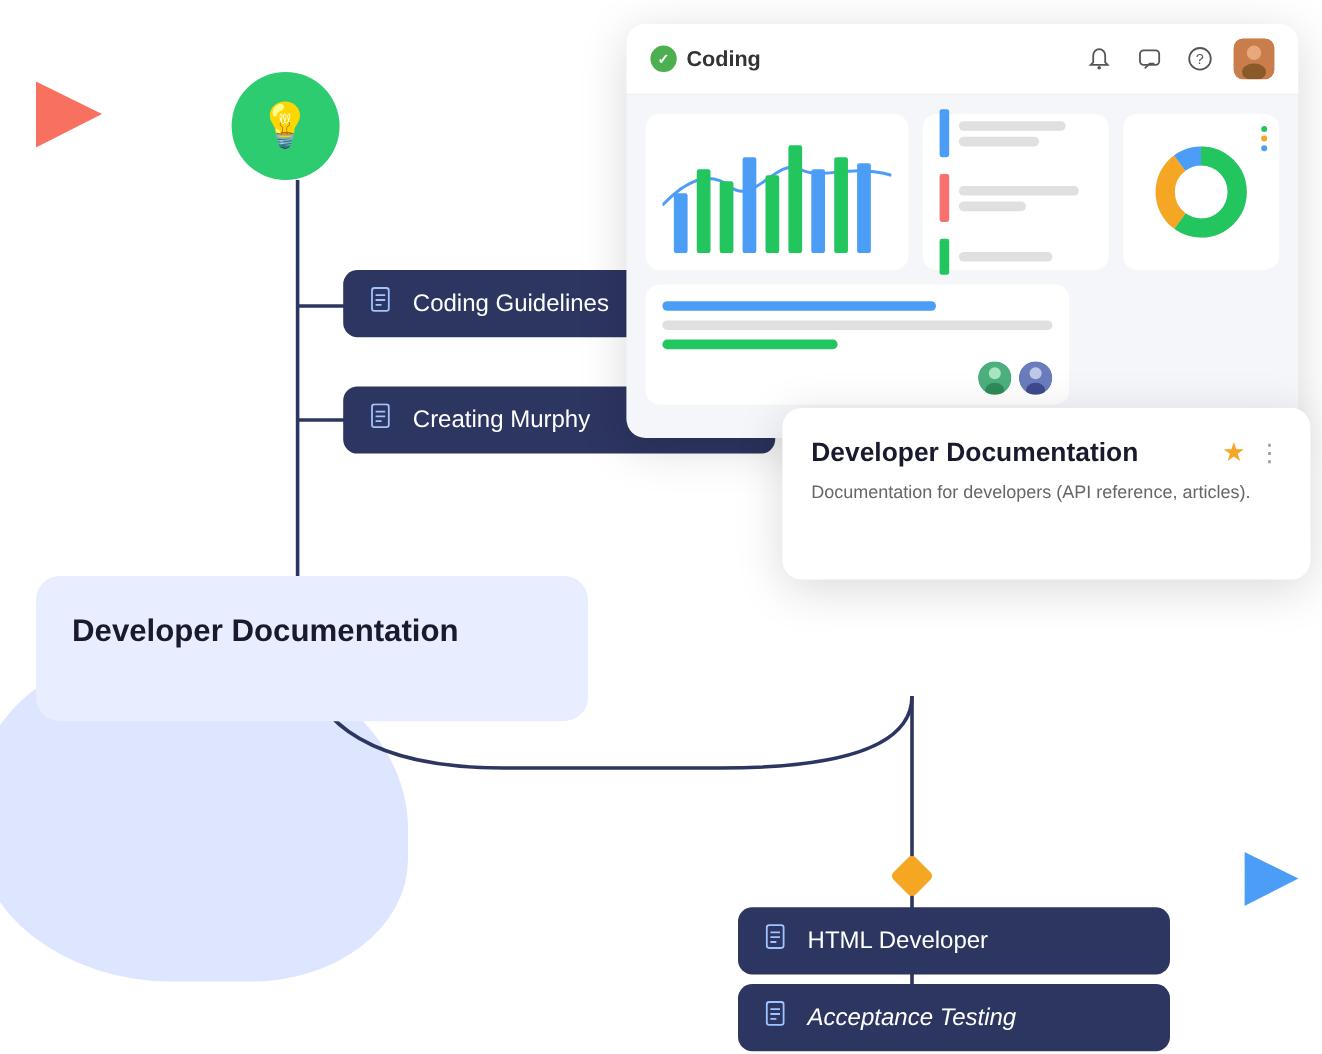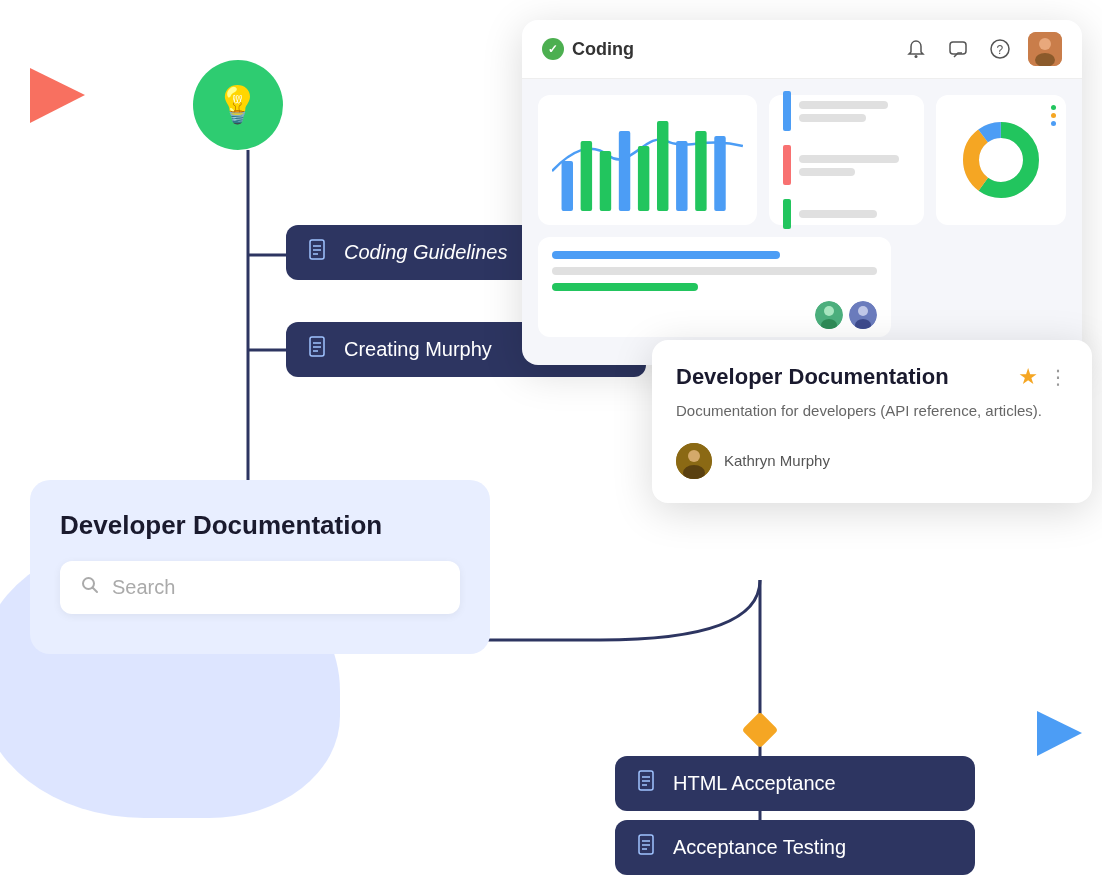--- a/index.html
+++ b/index.html
@@ -348,21 +348,21 @@
 
     .more-icon {
       color: #999;
       font-size: 20px;
     }
 
     .dev-doc-card-desc {
       color: #666;
       font-size: 15px;
       line-height: 1.5;
-      margin-bottom: 20px;
+      margin-bottom: 36px;
     }
 
     .author-row {
       display: flex;
       align-items: center;
       gap: 12px;
     }
 
     .author-avatar {
       width: 36px;
@@ -442,21 +442,21 @@
 
     <path d="M 248 520 Q 248 640 420 640 Q 520 640 600 640 Q 760 640 760 580" stroke="#2d3561" stroke-width="3" fill="none"></path>
   </svg>
 
   <div style="position:absolute; left:193px; top:60px; z-index:3;">
     <div class="green-circle">
       <span class="lightbulb-icon">💡</span>
     </div>
   </div>
 
-  <div style="position:absolute; left:286px; top:225px; z-index:3;font-style:italic;">
+  <div style="position:absolute; left:286px; top:225px; z-index:3;">
     <div class="doc-node">
       <span class="doc-node-icon">
         <svg width="22" height="22" viewBox="0 0 22 22" fill="none">
           <rect x="2" y="1" width="14" height="19" rx="2" stroke="#a0c4ff" stroke-width="1.5"></rect>
           <line x1="5" y1="7" x2="13" y2="7" stroke="#a0c4ff" stroke-width="1.5"></line>
           <line x1="5" y1="11" x2="13" y2="11" stroke="#a0c4ff" stroke-width="1.5"></line>
           <line x1="5" y1="15" x2="10" y2="15" stroke="#a0c4ff" stroke-width="1.5"></line>
         </svg>
       </span>
       <span>Coding Guidelines</span>
@@ -472,29 +472,20 @@
           <line x1="5" y1="11" x2="13" y2="11" stroke="#a0c4ff" stroke-width="1.5"></line>
           <line x1="5" y1="15" x2="10" y2="15" stroke="#a0c4ff" stroke-width="1.5"></line>
         </svg>
       </span>
       <span>Creating Murphy</span>
     </div>
   </div>
 
   <div class="dev-doc-box">
     <div class="dev-doc-title">Developer Documentation</div>
-    <div class="search-box">
-      <span class="search-icon">
-        <svg width="20" height="20" viewBox="0 0 20 20" fill="none">
-          <circle cx="8.5" cy="8.5" r="5.5" stroke="#aaa" stroke-width="2"></circle>
-          <line x1="12.5" y1="12.5" x2="17" y2="17" stroke="#aaa" stroke-width="2" stroke-linecap="round"></line>
-        </svg>
-      </span>
-      <span class="search-placeholder">Search</span>
-    </div>
   </div>
 
   <div class="flowlu-window">
 
     <div class="flowlu-topbar">
       <div class="flowlu-logo">
         <div class="flowlu-logo-icon">
           <span>✓</span>
         </div>
         <span>Coding</span>
@@ -617,49 +608,39 @@
 
   <div class="dev-doc-card">
     <div class="dev-doc-card-header">
       <span class="dev-doc-card-title">Developer Documentation</span>
       <div class="card-actions">
         <span class="star-icon">★</span>
         <span class="more-icon">⋮</span>
       </div>
     </div>
     <div class="dev-doc-card-desc">Documentation for developers (API reference, articles).</div>
-    <div class="author-row">
-      <div class="author-avatar">
-        <svg width="36" height="36" viewBox="0 0 36 36">
-          <circle cx="18" cy="18" r="18" fill="#8b6914"></circle>
-          <circle cx="18" cy="13" r="6" fill="#d4a96a"></circle>
-          <ellipse cx="18" cy="30" rx="11" ry="8" fill="#5a4010"></ellipse>
-        </svg>
-      </div>
-      <span class="author-name">Kathryn Murphy</span>
-    </div>
   </div>
 
   <div class="diamond" style="left: 747px; top: 717px;"></div>
 
   <div style="position:absolute; left:615px; top:756px; z-index:3;">
     <div class="doc-node">
       <span class="doc-node-icon">
         <svg width="22" height="22" viewBox="0 0 22 22" fill="none">
           <rect x="2" y="1" width="14" height="19" rx="2" stroke="#a0c4ff" stroke-width="1.5"></rect>
           <line x1="5" y1="7" x2="13" y2="7" stroke="#a0c4ff" stroke-width="1.5"></line>
           <line x1="5" y1="11" x2="13" y2="11" stroke="#a0c4ff" stroke-width="1.5"></line>
           <line x1="5" y1="15" x2="10" y2="15" stroke="#a0c4ff" stroke-width="1.5"></line>
         </svg>
       </span>
-      <span>HTML Acceptance</span>
-    </div>
-  </div>
-
-  <div style="position:absolute; left:615px; top:820px; z-index:3;">
+      <span>HTML Developer</span>
+    </div>
+  </div>
+
+  <div style="position:absolute; left:615px; top:820px; z-index:3;font-style:italic;">
     <div class="doc-node">
       <span class="doc-node-icon">
         <svg width="22" height="22" viewBox="0 0 22 22" fill="none">
           <rect x="2" y="1" width="14" height="19" rx="2" stroke="#a0c4ff" stroke-width="1.5"></rect>
           <line x1="5" y1="7" x2="13" y2="7" stroke="#a0c4ff" stroke-width="1.5"></line>
           <line x1="5" y1="11" x2="13" y2="11" stroke="#a0c4ff" stroke-width="1.5"></line>
           <line x1="5" y1="15" x2="10" y2="15" stroke="#a0c4ff" stroke-width="1.5"></line>
         </svg>
       </span>
       <span>Acceptance Testing</span>

